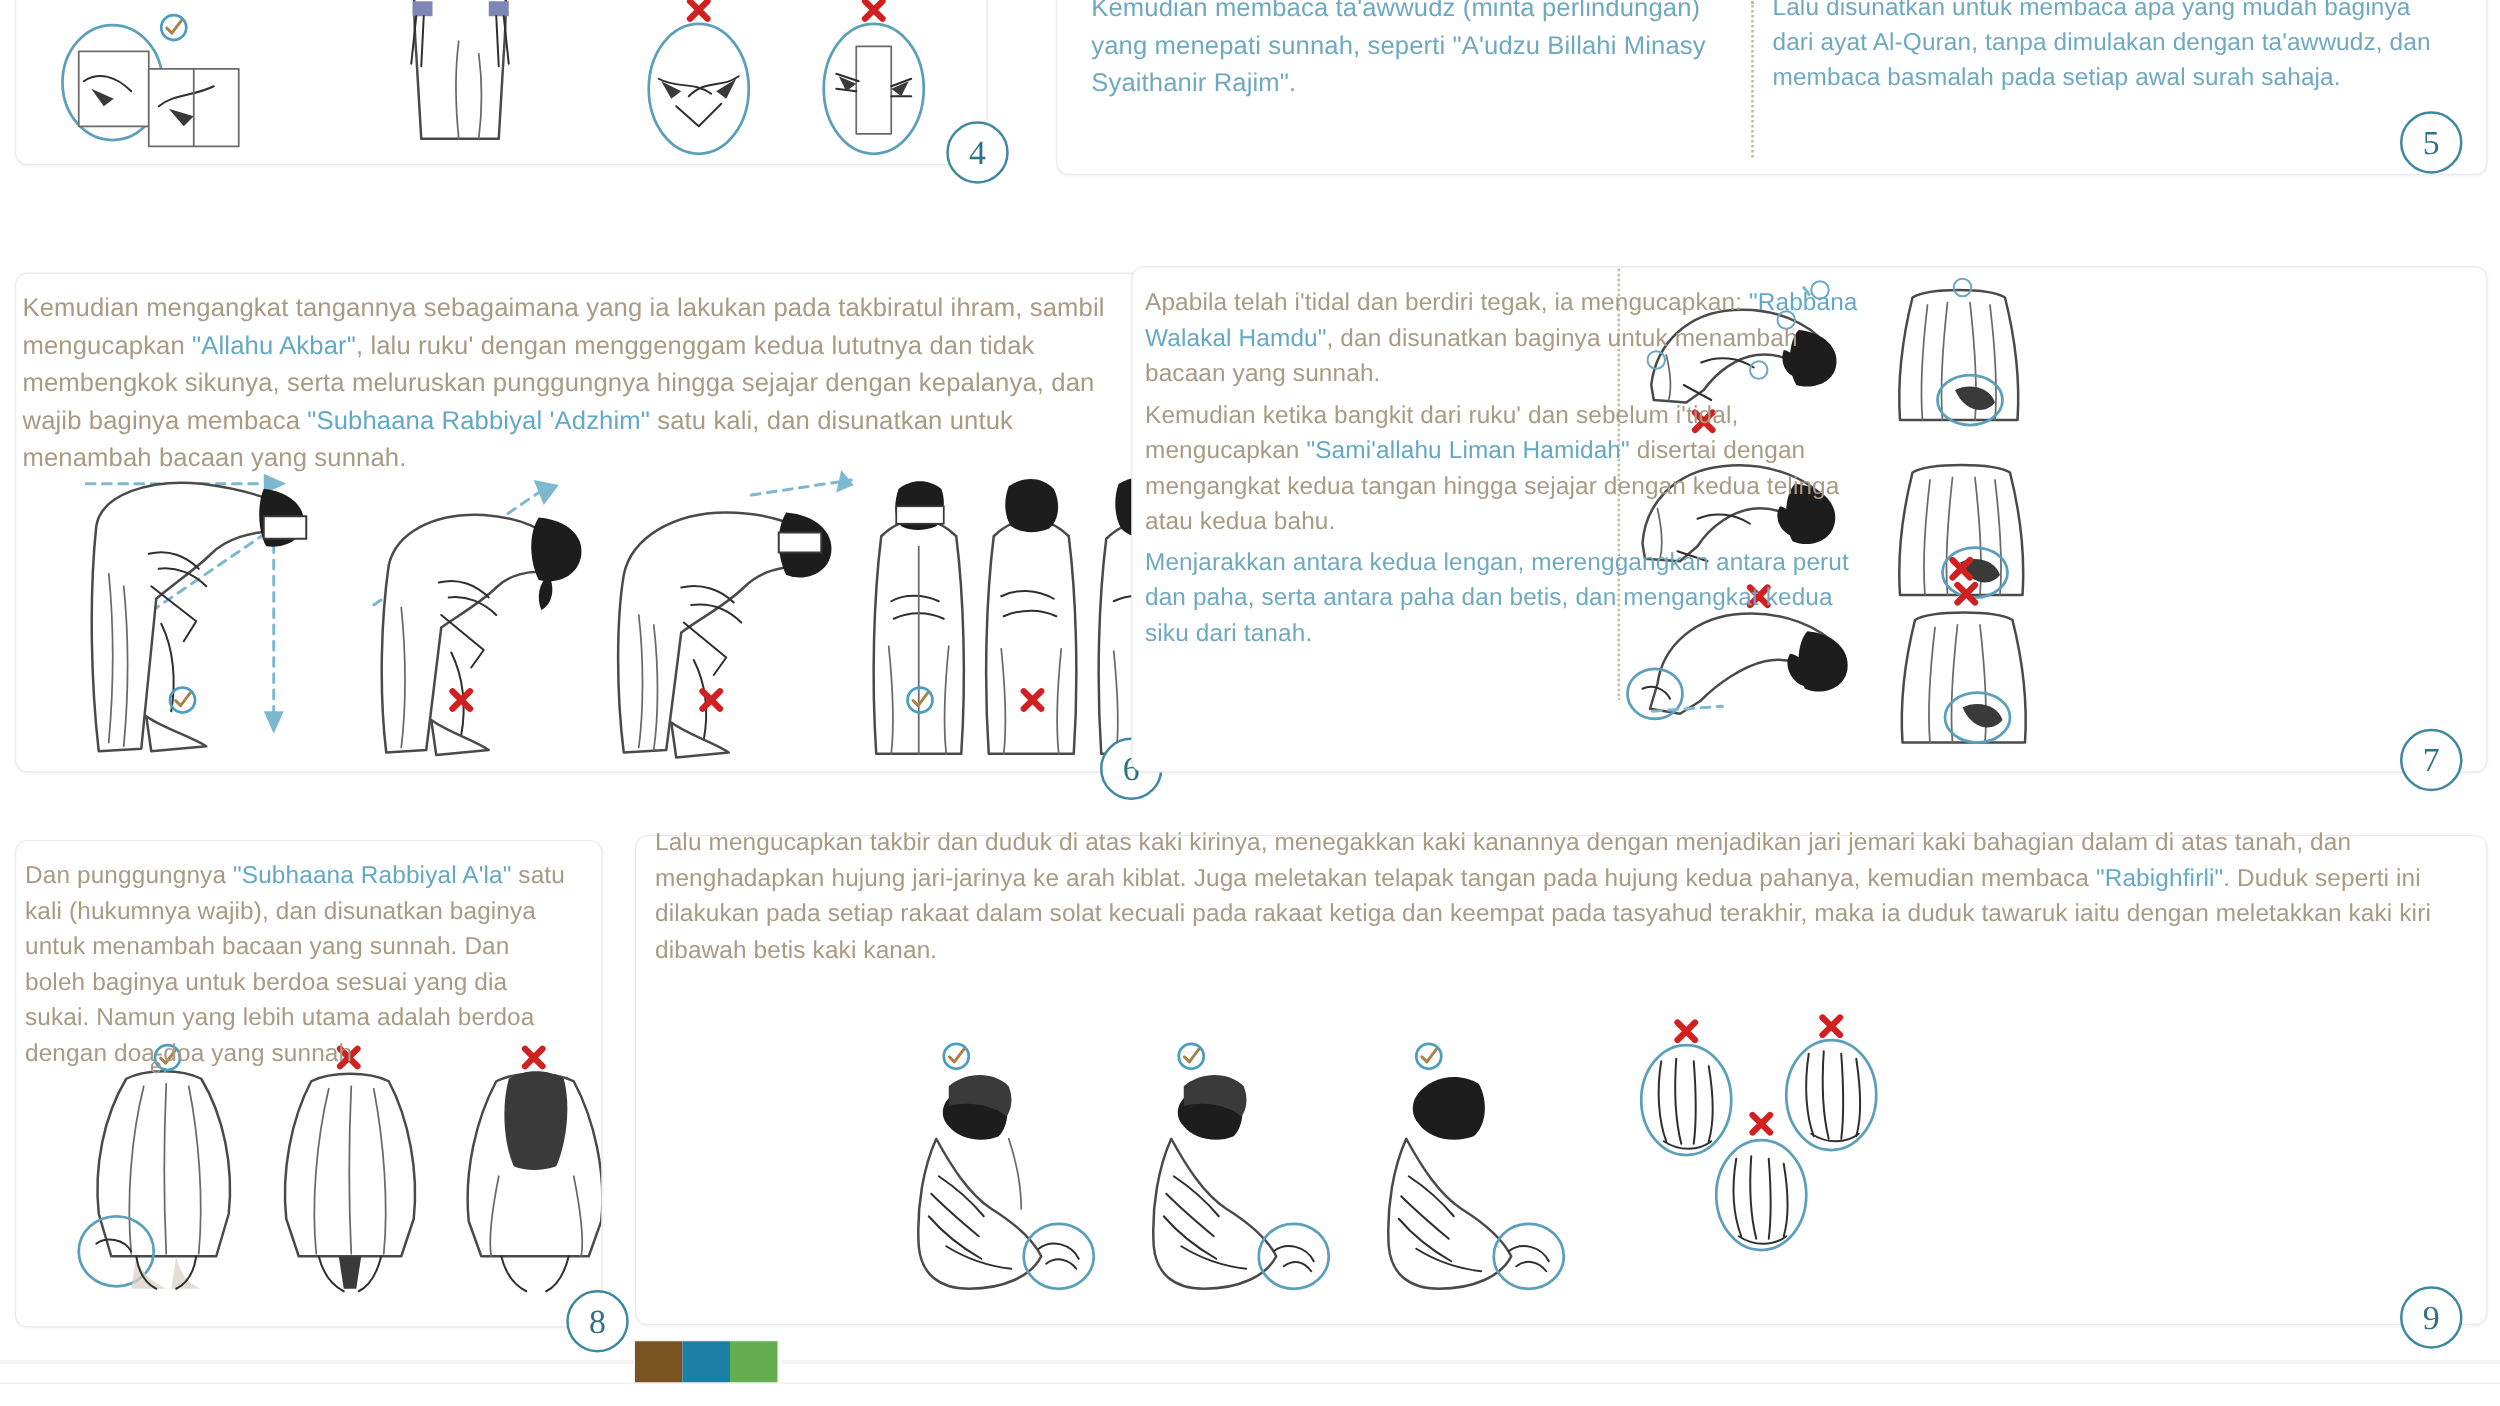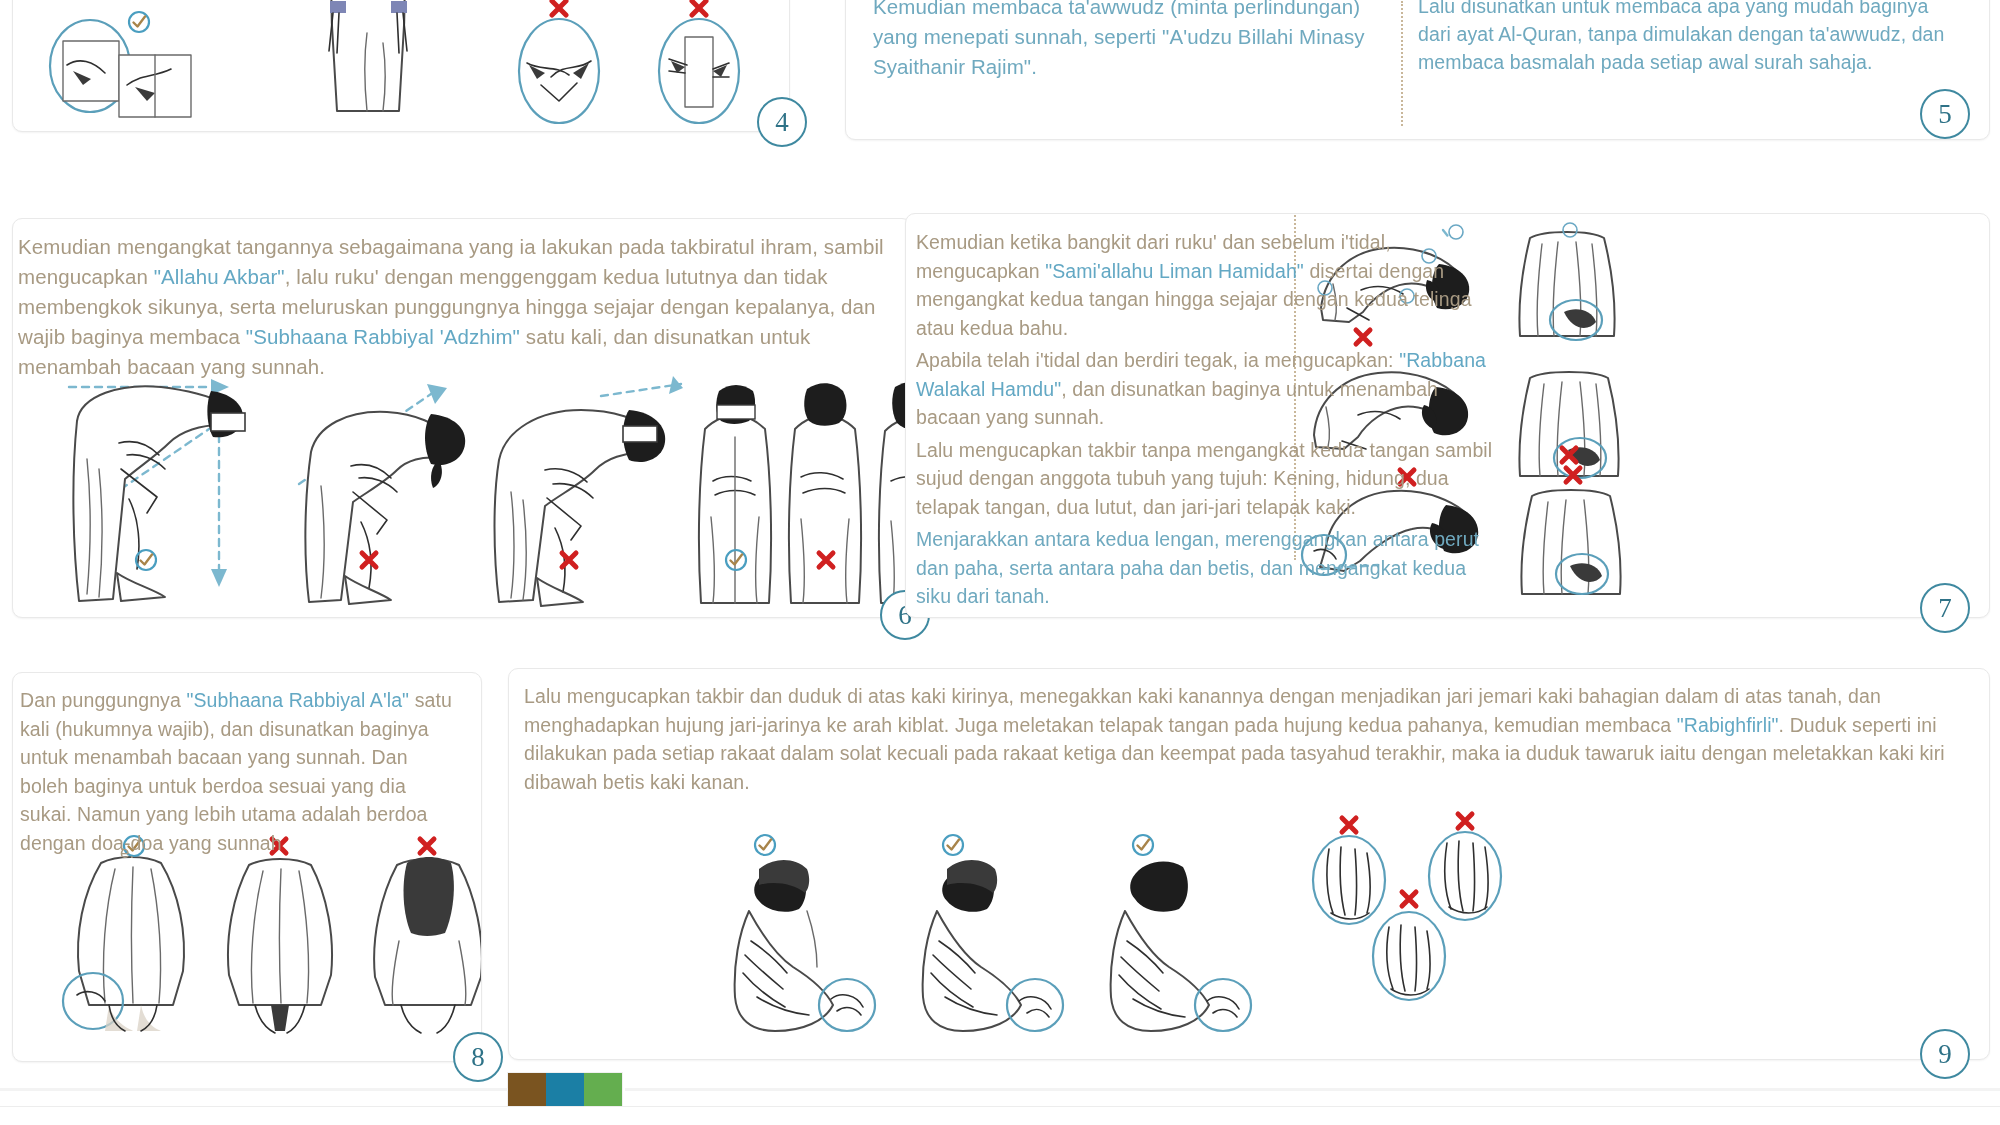--- a/index.html
+++ b/index.html
@@ -401,23 +401,22 @@
       <div class="mark" style="left:488px;top:250px;">
         <svg viewBox="0 0 26 26">
             <path d="M6 6 L20 20 M20 6 L6 20" stroke="#d02020" stroke-width="5" stroke-linecap="round"></path>
           </svg>
       </div>
 
     </div>
   </div>
 
   <div class="txt small" style="position:absolute;left:916px;top:228px;width:588px;" id="card7text">
+      <div class="para"><span>Apabila telah i'tidal dan berdiri tegak, ia mengucapkan: </span><span class="hl">"Rabbana Walakal Hamdu"</span><span>, dan disunatkan baginya untuk menambah bacaan yang sunnah.</span></div>
       <div class="para"><span>Kemudian ketika bangkit dari ruku' dan sebelum i'tidal, mengucapkan </span><span class="hl">"Sami'allahu Liman Hamidah"</span><span> disertai dengan mengangkat kedua tangan hingga sejajar dengan kedua telinga atau kedua bahu.</span></div>
-      <div class="para"><span>Apabila telah i'tidal dan berdiri tegak, ia mengucapkan: </span><span class="hl">"Rabbana Walakal Hamdu"</span><span>, dan disunatkan baginya untuk menambah bacaan yang sunnah.</span></div>
-      <div class="para">Lalu mengucapkan takbir tanpa mengangkat kedua tangan sambil sujud dengan anggota tubuh yang tujuh: Kening, hidung, dua telapak tangan, dua lutut, dan jari-jari telapak kaki.</div>
       <div class="para blue">Menjarakkan antara kedua lengan, merenggangkan antara perut dan paha, serta antara paha dan betis, dan mengangkat kedua siku dari tanah.</div>
     </div>
 
   <div class="badge" style="left:1920px;top:583px;">7</div>
 
   <div class="card" style="left:12px;top:672px;width:470px;height:390px;">
     <div class="card-inner">
 
       <div class="fig" style="left:40px;top:180px;width:160px;height:180px;">
         <svg viewBox="0 0 160 180">
@@ -594,21 +593,21 @@
       </div>
       <div class="mark" style="left:887px;top:217px;">
         <svg viewBox="0 0 26 26">
             <path d="M6 6 L20 20 M20 6 L6 20" stroke="#d02020" stroke-width="5" stroke-linecap="round"></path>
           </svg>
       </div>
 
     </div>
   </div>
 
-  <div class="txt small" style="position:absolute;left:524px;top:682px;width:1440px;" id="card9text">
+  <div class="txt small" style="position:absolute;left:524px;top:660px;width:1440px;" id="card9text">
       <div class="para"><span>Lalu mengucapkan takbir dan duduk di atas kaki kirinya, menegakkan kaki kanannya dengan menjadikan jari jemari kaki bahagian dalam di atas tanah, dan menghadapkan hujung jari-jarinya ke arah kiblat. Juga meletakan telapak tangan pada hujung kedua pahanya, kemudian membaca </span><span class="hl">"Rabighfirli"</span><span>. Duduk seperti ini dilakukan pada setiap rakaat dalam solat kecuali pada rakaat ketiga dan keempat pada tasyahud terakhir, maka ia duduk tawaruk iaitu dengan meletakkan kaki kiri dibawah betis kaki kanan.</span></div>
     </div>
 
   <div class="badge" style="left:1920px;top:1029px;">9</div>
 
   <div class="swatches" style="left:508px;top:1073px;" id="swatches">
       <div class="swatch" style="background: rgb(122, 84, 32);"></div>
       <div class="swatch" style="background: rgb(27, 127, 165);"></div>
       <div class="swatch" style="background: rgb(100, 174, 79);"></div>
     </div>

